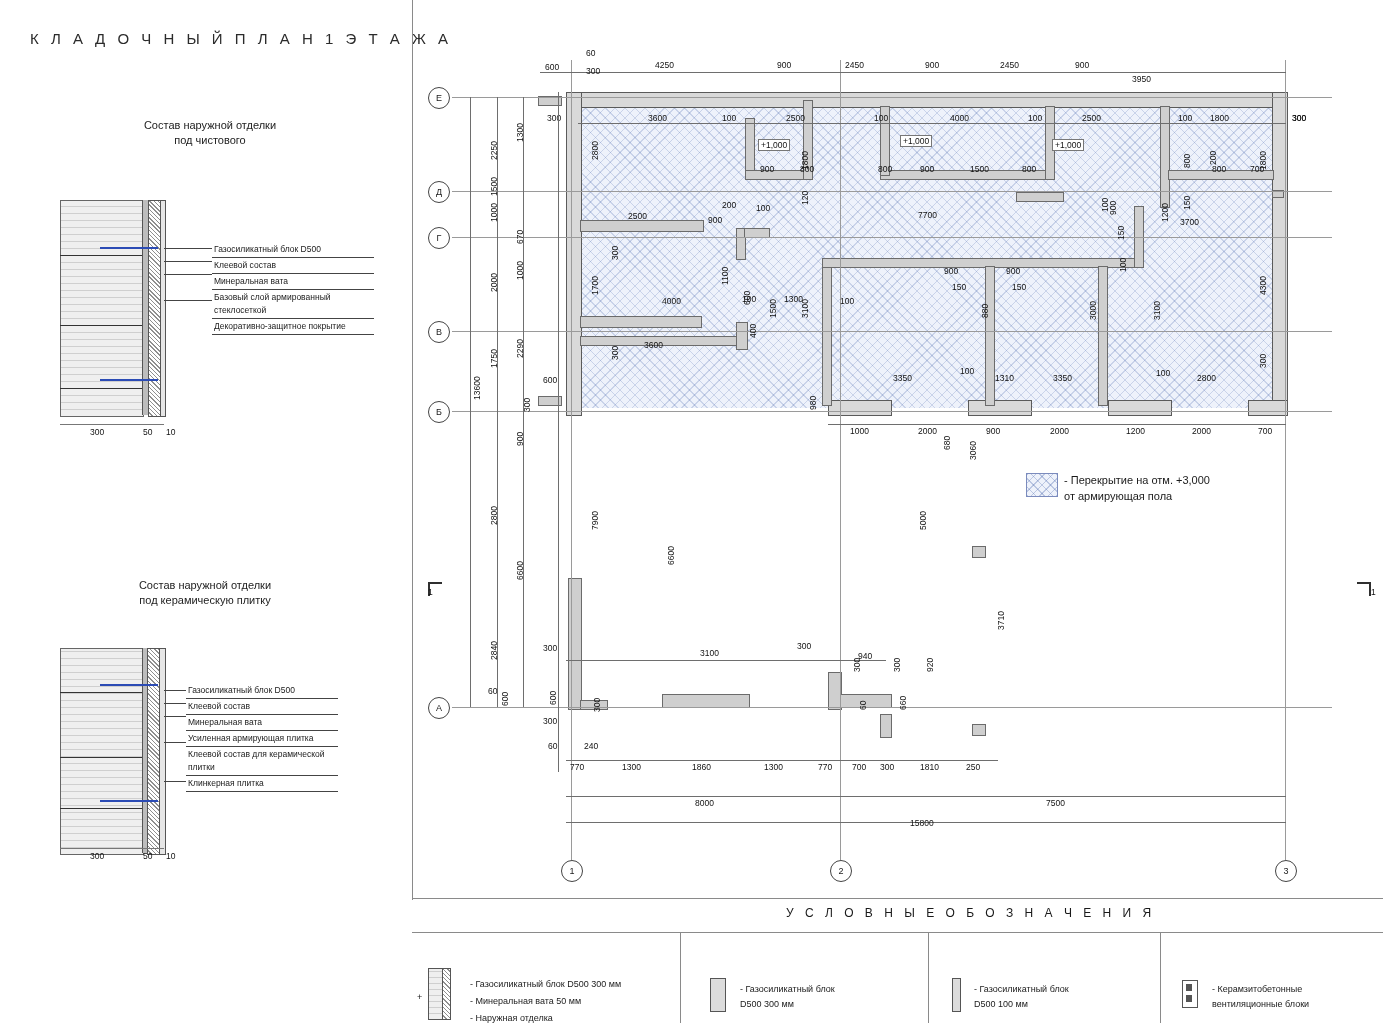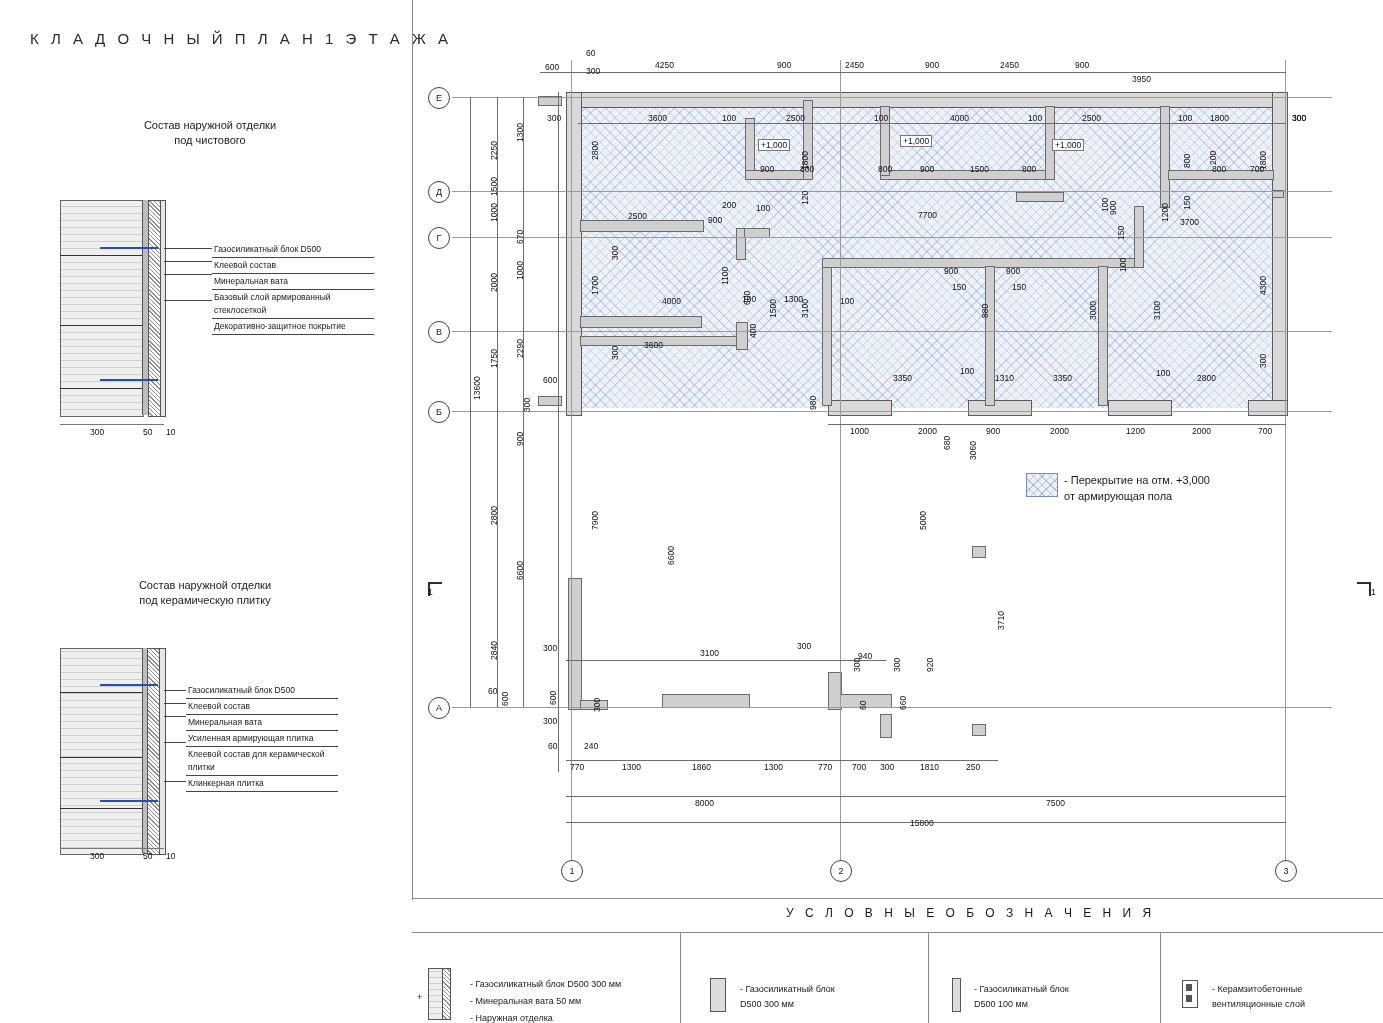--- a/index.html
+++ b/index.html
@@ -369,14 +369,14 @@
 <div class="abs" style="left:974px;top:982px;font-size:9px;line-height:15px;">
   <div>- Газосиликатный блок</div>
   <div>D500 100 мм</div>
 </div>
 
 <div class="abs" style="left:1182px;top:980px;width:14px;height:26px;border:1px solid #555;background:#fff;"></div>
 <div class="abs" style="left:1186px;top:984px;width:6px;height:7px;background:#555;"></div>
 <div class="abs" style="left:1186px;top:995px;width:6px;height:7px;background:#555;"></div>
 <div class="abs" style="left:1212px;top:982px;font-size:9px;line-height:15px;">
   <div>- Керамзитобетонные</div>
-  <div>вентиляционные слой</div>
+  <div>вентиляционные блоки</div>
 </div>
 
 </body></html>

